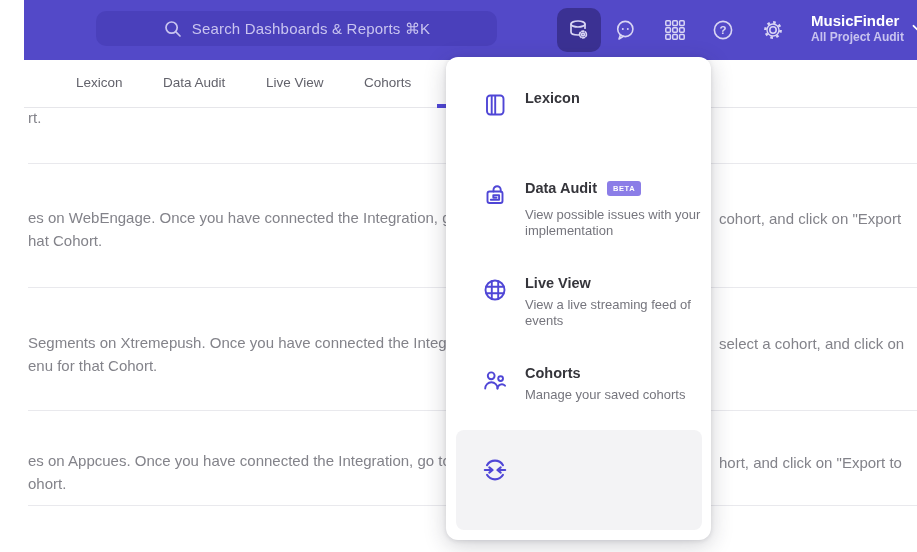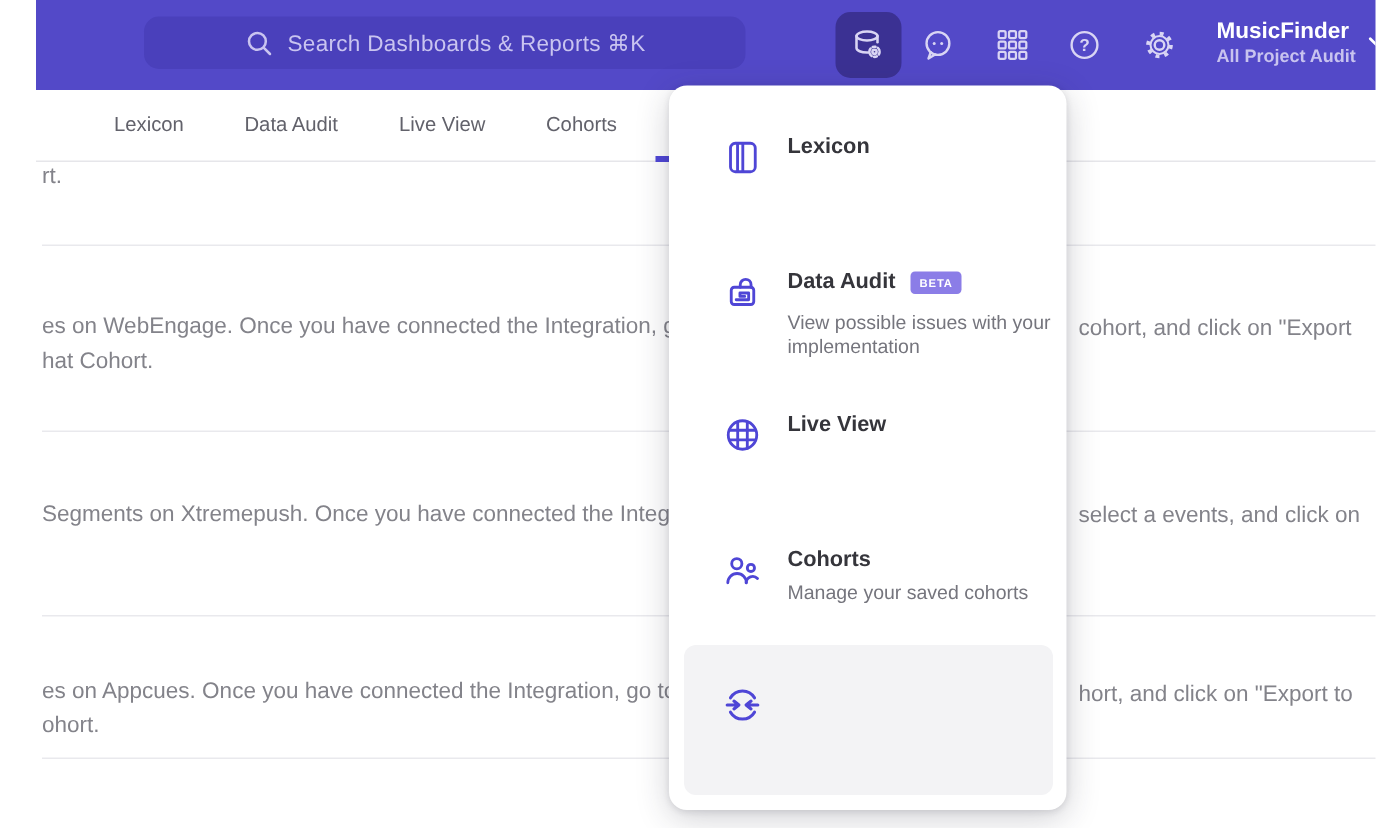--- a/index.html
+++ b/index.html
@@ -147,21 +147,22 @@
   <main class="content">
     <span class="c-line" style="left:0;top:1px">rt.</span>
     <div class="divider" style="top:55px"></div>
 
     <span class="c-line" style="left:0;top:101px">es on WebEngage. Once you have connected the Integration, go to the</span>
     <span class="c-line" style="left:691px;top:102px">cohort, and click on "Export</span>
     <span class="c-line" style="left:0;top:124px">hat Cohort.</span>
     <div class="divider" style="top:179px"></div>
 
     <span class="c-line" style="left:0;top:226px">Segments on Xtremepush. Once you have connected the Integration, g</span>
-    <span class="c-line" style="left:691px;top:227px">select a events, and click on</span>
+    <span class="c-line" style="left:691px;top:227px">select a cohort, and click on</span>
+    <span class="c-line" style="left:0;top:249px">enu for that Cohort.</span>
     <div class="divider" style="top:302px"></div>
 
     <span class="c-line" style="left:0;top:344px">es on Appcues. Once you have connected the Integration, go to the M</span>
     <span class="c-line" style="left:691px;top:346px">hort, and click on "Export to</span>
     <span class="c-line" style="left:0;top:367px">ohort.</span>
     <div class="divider" style="top:397px"></div>
   </main>
 
   <div class="gutter"></div>
 
@@ -204,20 +205,22 @@
         <svg width="26" height="26" viewBox="0 0 26 26" fill="none" stroke="var(--accent)" stroke-width="1.9" stroke-linecap="round">
           <circle cx="13" cy="13" r="9.5"></circle>
           <path d="M4.6 9.8 h16.8 M4.6 16.2 h16.8"></path>
           <path d="M9.8 4.2 v17.6 M16.2 4.2 v17.6"></path>
         </svg>
       </span>
       <div class="mi-text">
         <div class="mi-title-row">
             <span class="mi-title">Live View</span>
           </div>
+        <div class="mi-desc">View a live streaming feed of
+events</div>
       </div>
     </div>
 
     <div class="menu-item" style="top:308px">
       <span class="mi-icon">
         <svg width="26" height="26" viewBox="0 0 26 26" fill="none" stroke="var(--accent)" stroke-width="1.9" stroke-linecap="round">
           <circle cx="9.2" cy="8.8" r="3.4"></circle>
           <path d="M3.2 21.5 a6.2 6.2 0 0 1 12.4 0"></path>
           <circle cx="18.6" cy="11.6" r="2.4"></circle>
           <path d="M15.4 21.5 a4.4 4.4 0 0 1 7.6 -2.8"></path>

